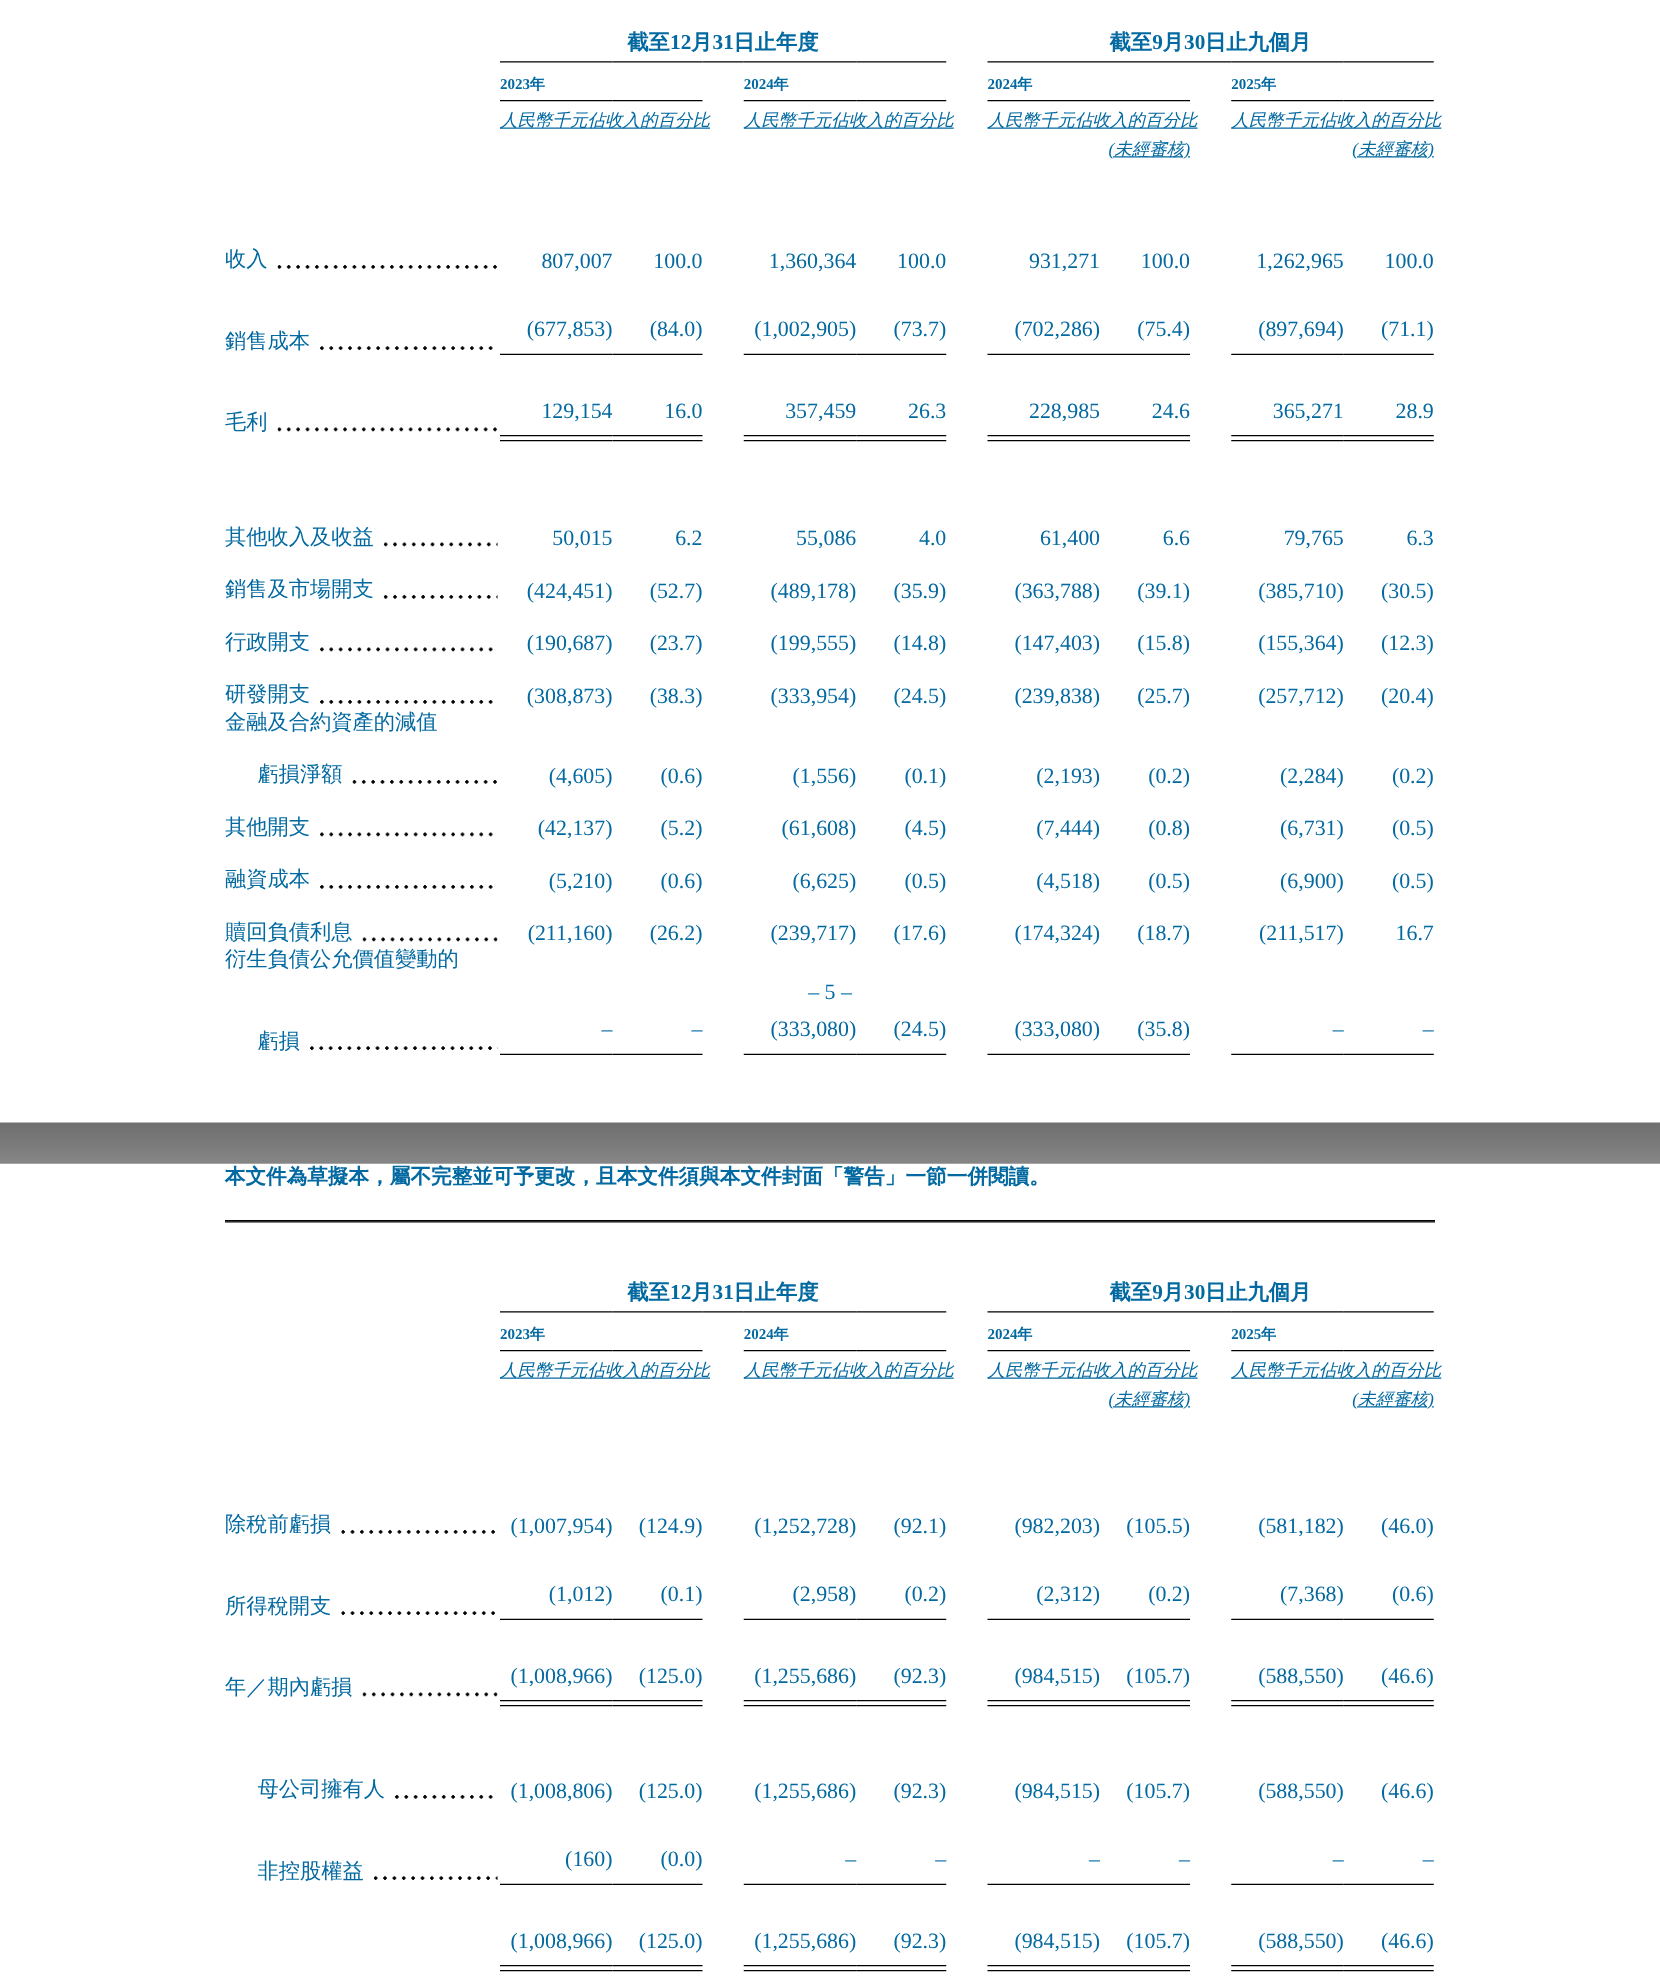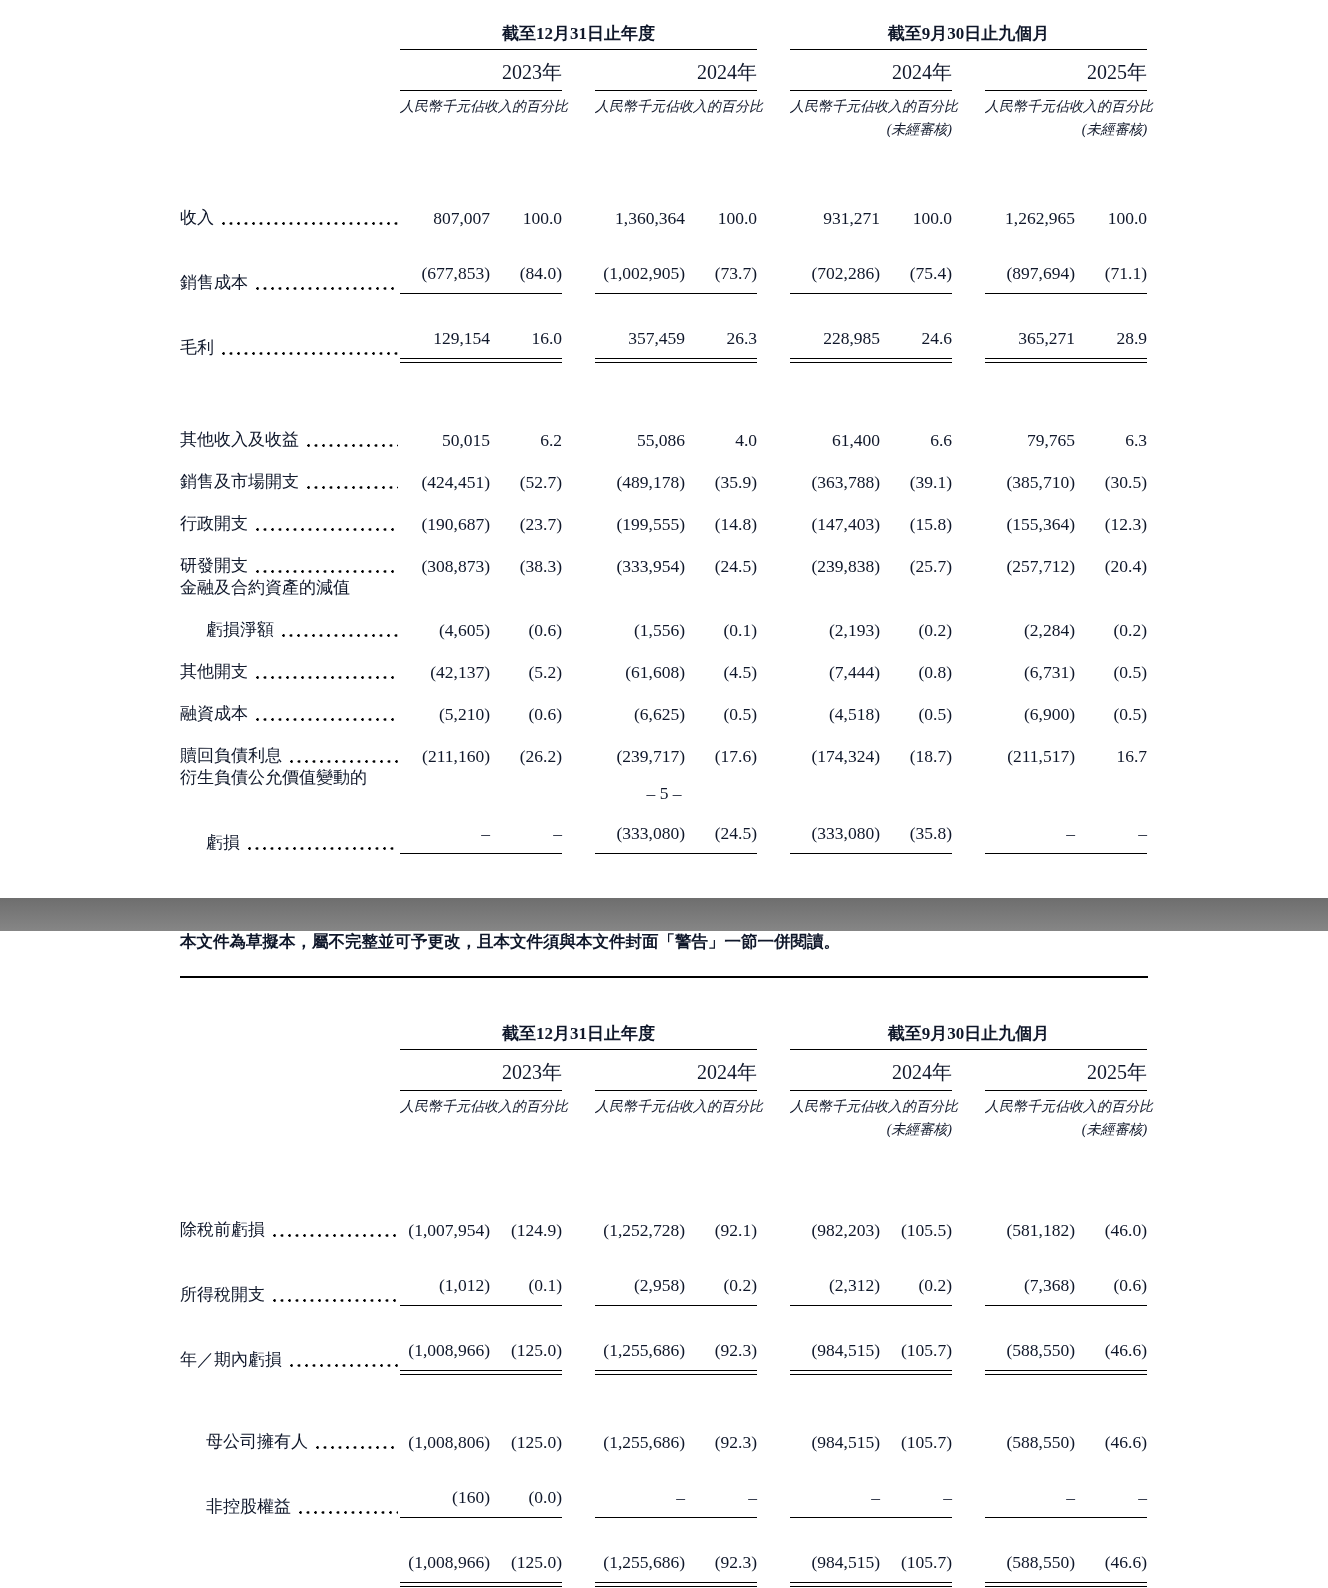--- a/index.html
+++ b/index.html
@@ -1,28 +1,28 @@
 <!DOCTYPE html>
 <html><head>
 <meta charset="utf-8">
 <style>
   html,body{margin:0;padding:0;background:#fff;}
   .page{position:relative;width:1328px;height:1588px;background:#ffffff;
-        font-family:"Liberation Serif","DejaVu Serif",serif;color:#0f172a;overflow:hidden;}
+        font-family:"Liberation Serif","DejaVu Serif",serif;color:#0369a1;overflow:hidden;}
 
   
   table.fin{border-collapse:collapse;table-layout:fixed;width:967px;}
   table.fin th,table.fin td{padding:0;margin:0;font-weight:normal;}
   col.c-lbl{width:220px;} col.c-v{width:90px;} col.c-p{width:72px;} col.c-g{width:33px;}
 
   tr.h1 th{font-size:17px;font-weight:bold;text-align:center;
            border-bottom:1.6px solid #000;padding-bottom:4px;white-space:nowrap;}
-  tr.h2 th{font-size:20px;font-weight:normal;text-align:right;
+  tr.h2 th{font-size:12px;font-weight:bold;text-align:left;
            border-bottom:1.5px solid #000;padding:9px 0 4px 0;white-space:nowrap;}
-  tr.h3 td{font-size:14px;font-style:italic;padding-top:7px;vertical-align:top;}
+  tr.h3 td{font-size:14px;font-style:italic;padding-top:7px;vertical-align:top;text-decoration:underline;}
   .units{display:flex;justify-content:space-between;white-space:nowrap;}
   .unaud{display:block;text-align:right;padding-top:5px;white-space:nowrap;}
 
   tbody td{font-size:17.5px;vertical-align:bottom;padding-top:13px;line-height:22px;}
   td.v,td.p{text-align:right;}
   td.lbl{font-size:17px;}
   .lf{display:flex;align-items:stretch;}
   .lf .txt{white-space:nowrap;margin-top:20px;}
   .leader{flex:1;margin:0 2px 0 8px;
           background-image:radial-gradient(circle at 1.5px 1.5px,#000 1.15px,transparent 1.5px);

